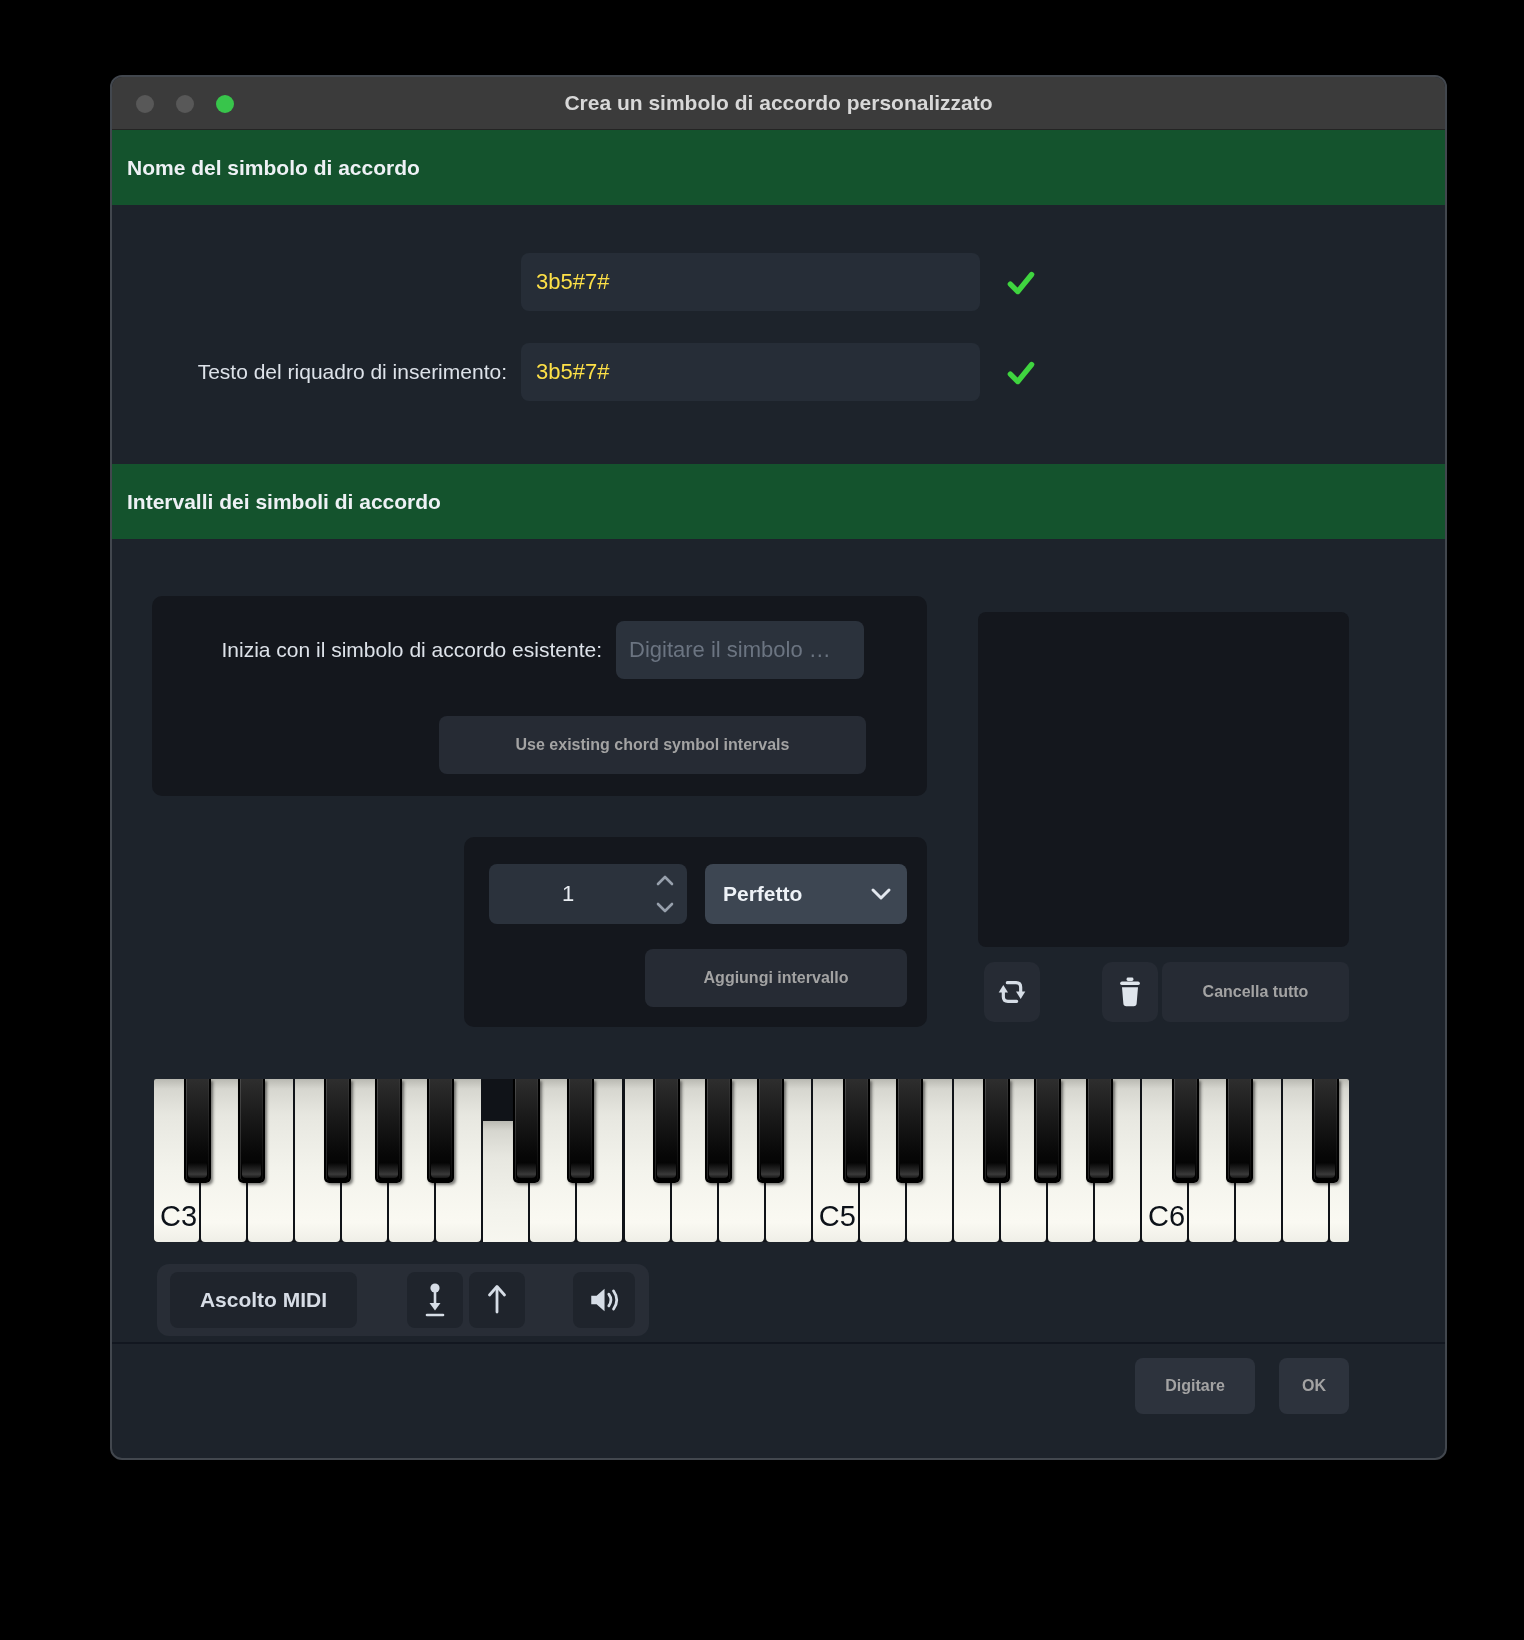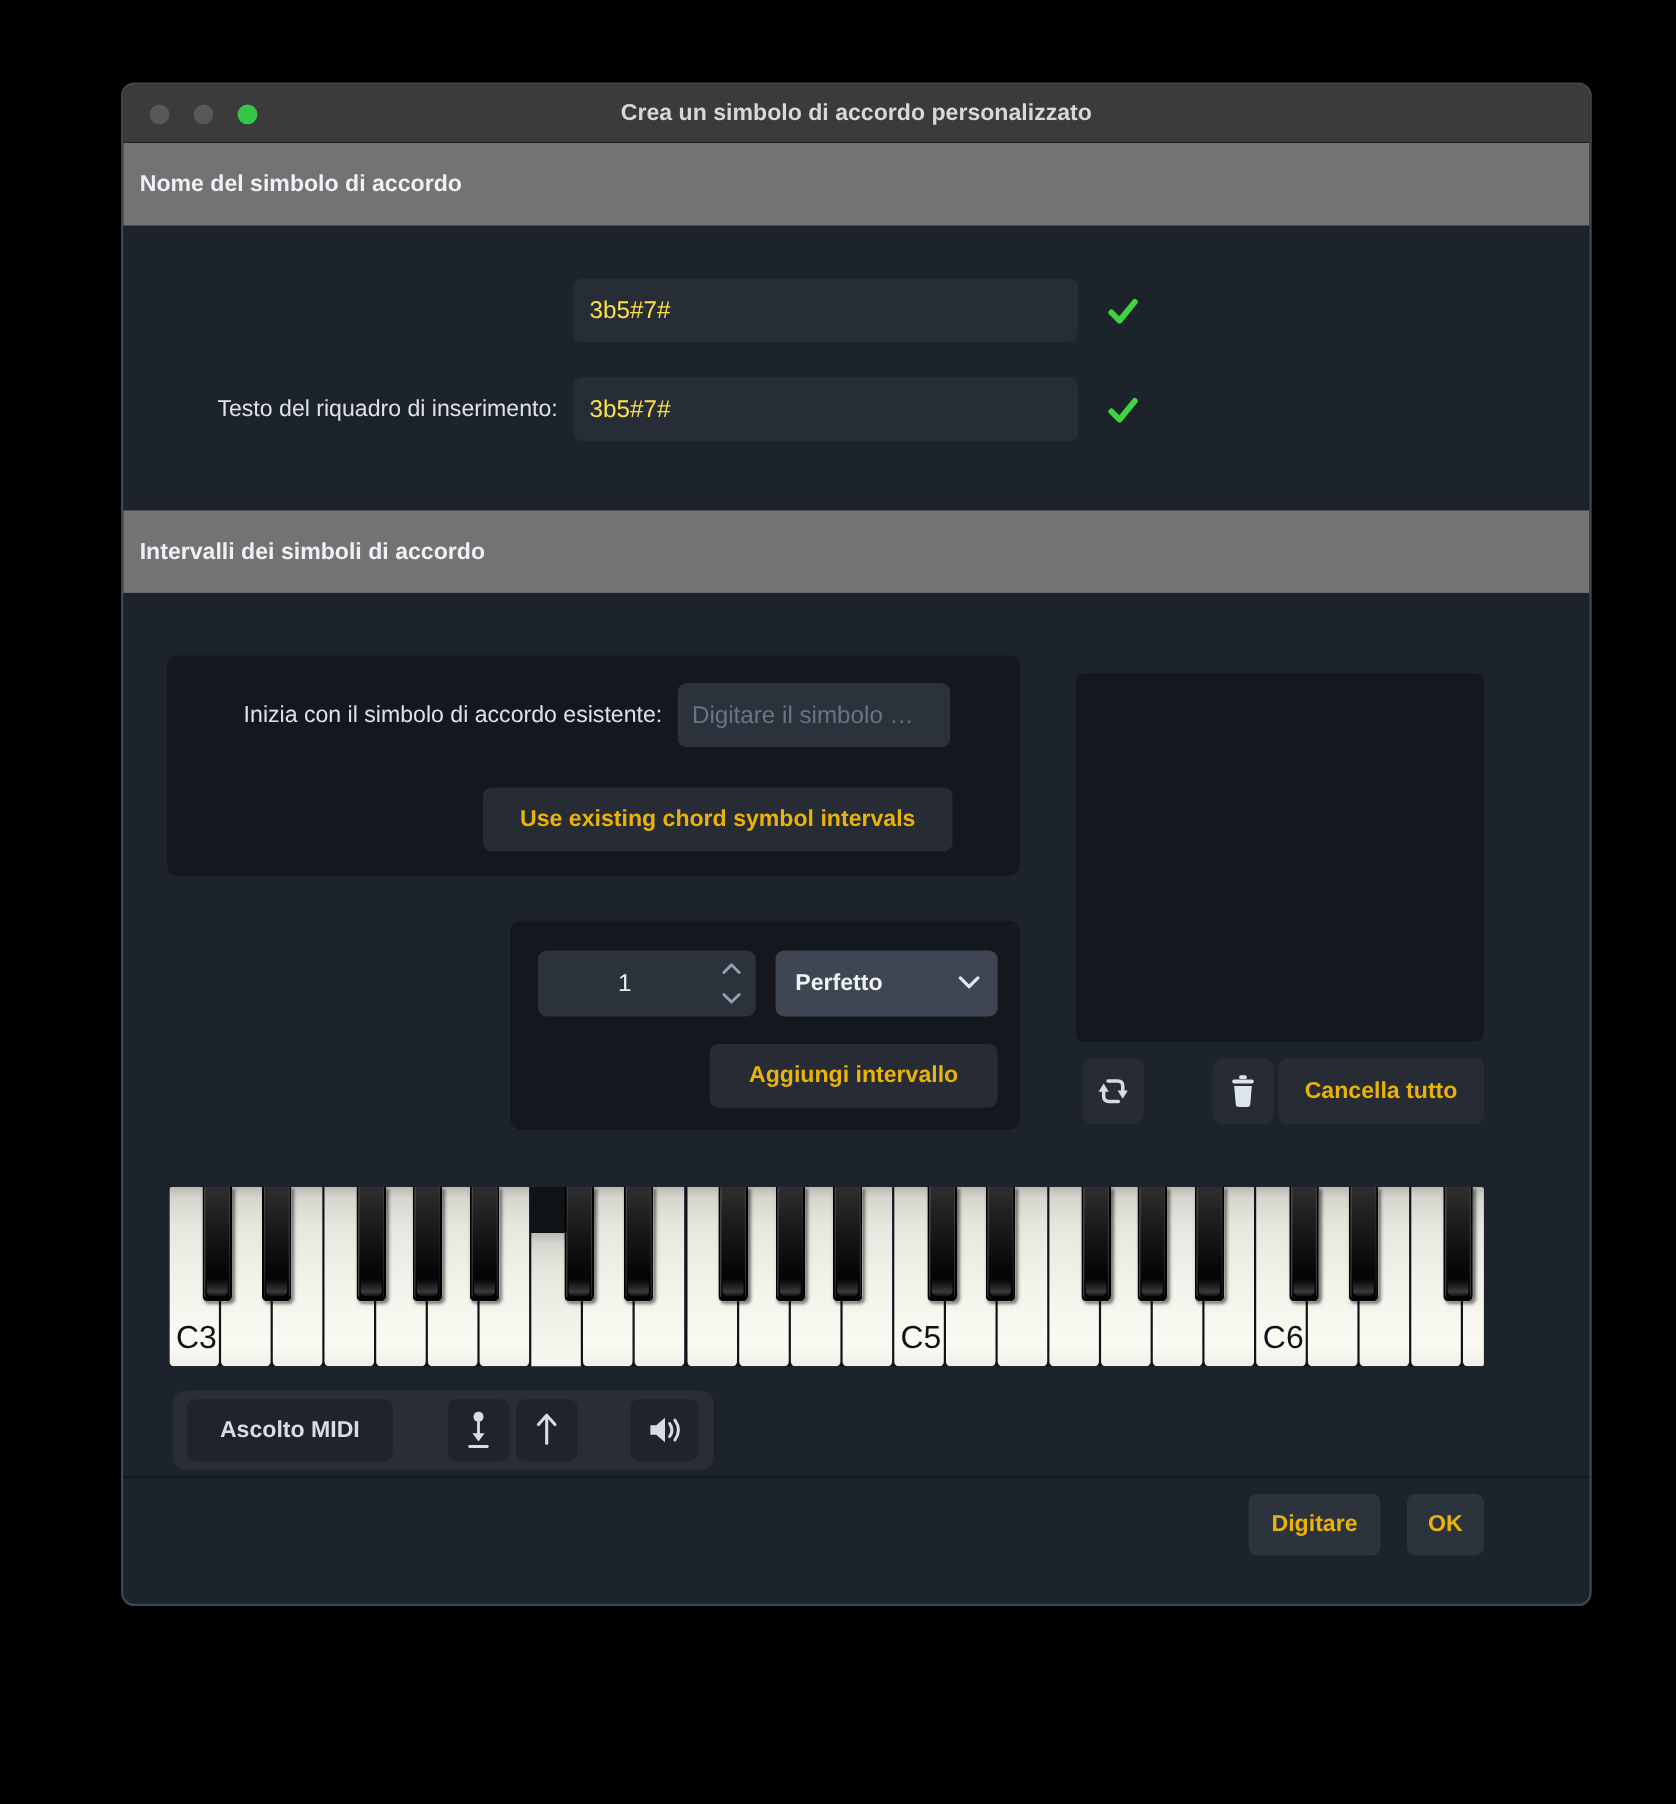--- a/index.html
+++ b/index.html
@@ -9,33 +9,33 @@
   .window{position:absolute;left:110px;top:75px;width:1337px;height:1385px;
     background:#1d232b;border:2px solid #42474e;border-radius:12px;overflow:hidden;}
 
   .titlebar{position:absolute;left:0;top:0;right:0;height:53px;background:#3b3b3b;
     display:flex;align-items:center;justify-content:center;border-bottom:1px solid #242424;}
   .title-text{color:#d8d8d8;font-size:21px;font-weight:bold;}
   .traffic{position:absolute;top:18px;width:18px;height:18px;border-radius:50%;}
   .t-gray{background:#585858;}
   .t-green{background:#38c54b;}
 
-  .section-header{position:absolute;left:0;right:0;height:75px;background:#737373;
+  .section-header{position:absolute;left:0;right:0;height:75px;background:#14532d;
     display:flex;align-items:center;padding-left:15px;}
   .section-header span{color:#eef1f5;font-size:21px;font-weight:bold;}
 
   .field-label{position:absolute;display:flex;align-items:center;justify-content:flex-end;
     color:#dde2e9;font-size:21px;}
   .textbox{position:absolute;background:#262d37;border-radius:8px;display:flex;
     align-items:center;padding:0 15px;font-size:22px;color:#fde047;}
   .textbox.placeholder{background:#2b323c;color:#6b7481;}
 
   .panel{position:absolute;background:#14171d;border-radius:10px;}
   .btn{position:absolute;background:#262b34;border-radius:8px;display:flex;align-items:center;
-    justify-content:center;color:#eab308;font-size:21px;font-weight:bold;cursor:default;}
+    justify-content:center;color:#a3a3a3;font-size:16px;font-weight:bold;cursor:default;}
   .icon-btn{position:absolute;background:#262b34;border-radius:10px;display:flex;
     align-items:center;justify-content:center;}
 
   .spinner{position:absolute;background:#2b323c;border-radius:8px;}
   .spinner .value{position:absolute;left:0;right:40px;top:0;bottom:0;display:flex;
     align-items:center;justify-content:center;color:#e9edf2;font-size:22px;}
   .spin-arrow{position:absolute;right:12px;width:20px;height:13px;display:flex;
     align-items:center;justify-content:center;}
   .dropdown{position:absolute;background:#3d4652;border-radius:8px;display:flex;
     align-items:center;padding-left:18px;color:#eef2f7;font-size:21px;font-weight:bold;}

